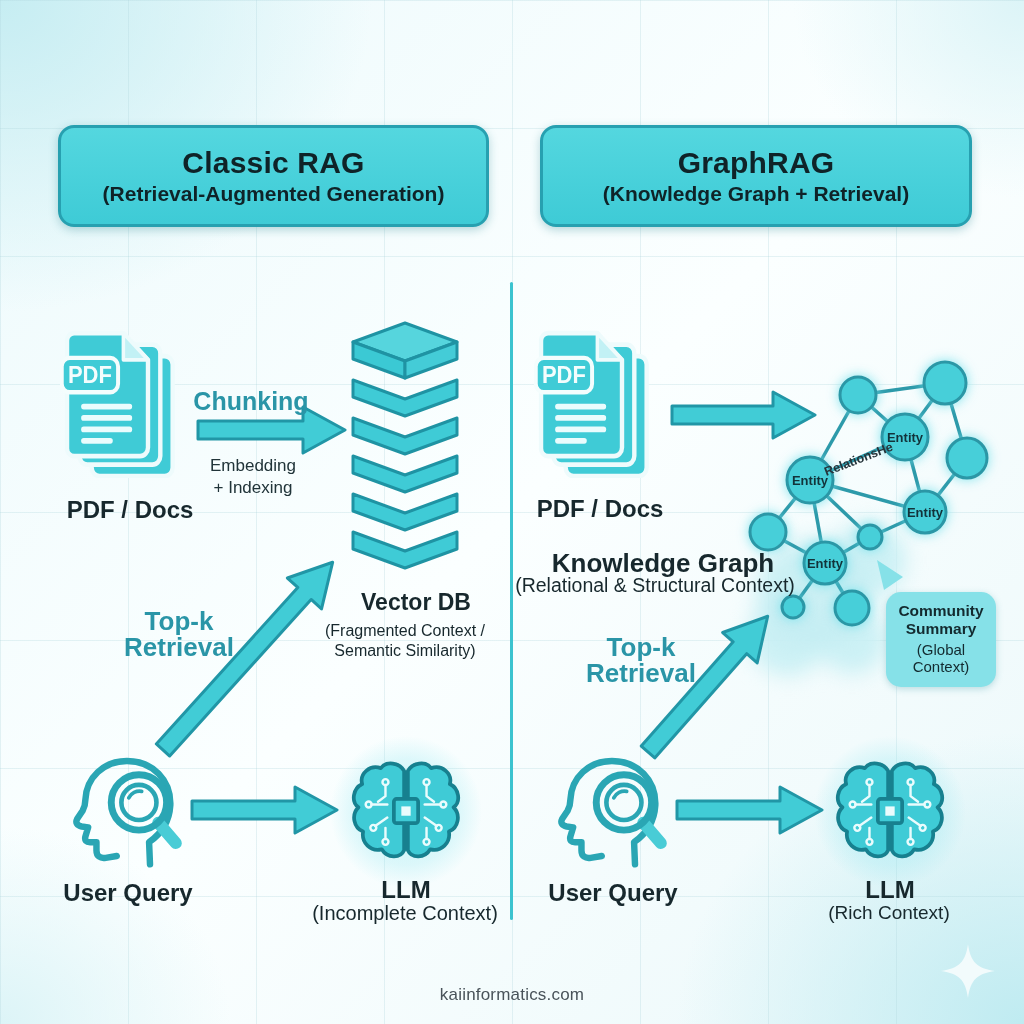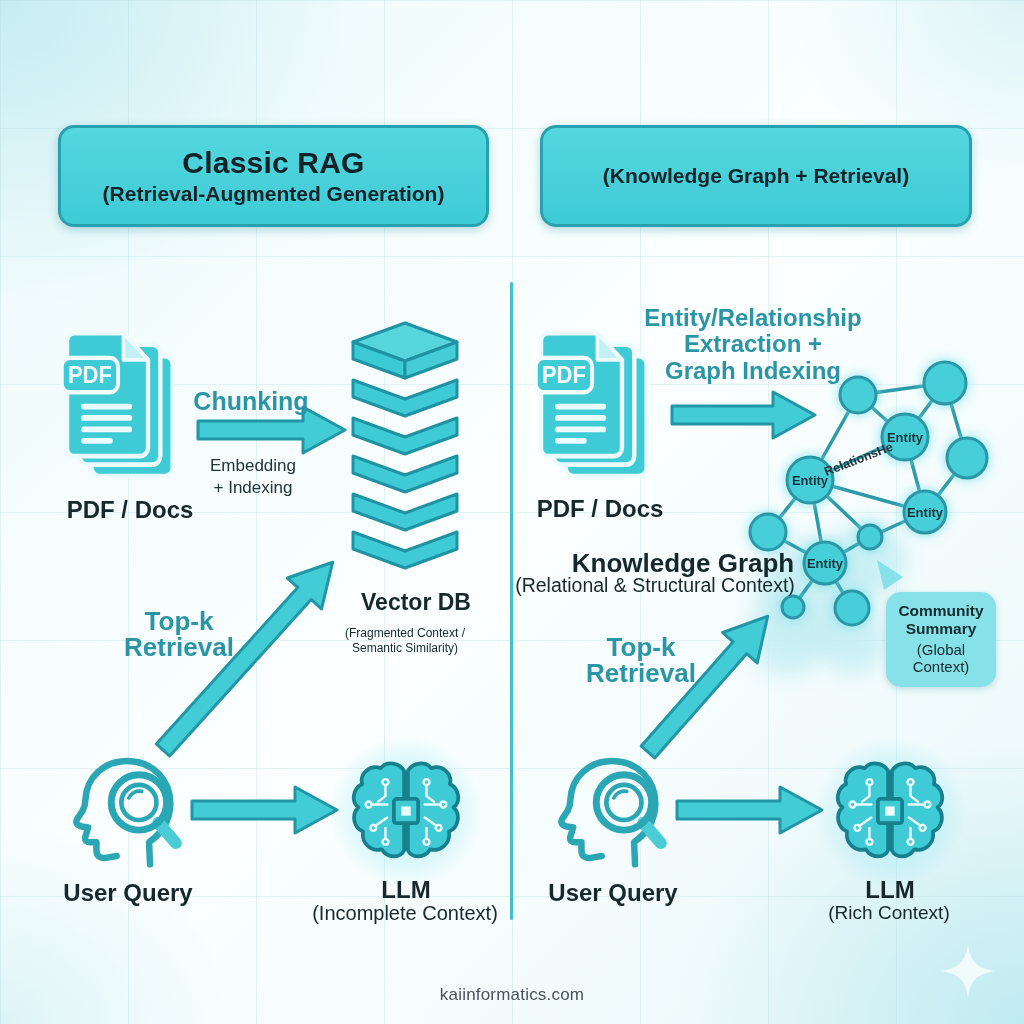--- a/index.html
+++ b/index.html
@@ -200,49 +200,45 @@
 
   <div class="divider"></div>
 
   <div class="layer">
 
     <div class="hdr" style="left:58px;top:125px;width:425px;height:96px;">
       <div class="t">Classic RAG</div>
       <div class="s">(Retrieval-Augmented Generation)</div>
     </div>
     <div class="hdr" style="left:540px;top:125px;width:426px;height:96px;">
+      <div class="t">GraphRAG</div>
       <div class="s">(Knowledge Graph + Retrieval)</div>
     </div>
 
     <div class="lbl teal" style="left:251px;top:401px;font-size:25px;">Chunking</div>
     <div class="lbl" style="left:253px;top:477px;font-size:17px;line-height:1.3;font-weight:500;color:#213439;">
       <div>Embedding</div>
       <div>+ Indexing</div>
     </div>
     <div class="lbl dark-b" style="left:130px;top:510px;font-size:24px;">PDF / Docs</div>
     <div class="lbl dark-b" style="left:416px;top:602px;font-size:23px;">Vector DB</div>
-    <div class="lbl" style="left:405px;top:641px;font-size:12px;line-height:1.25;">
+    <div class="lbl" style="left:405px;top:641px;font-size:16px;line-height:1.25;">
       <div>(Fragmented Context /</div>
       <div>Semantic Similarity)</div>
     </div>
     <div class="lbl teal" style="left:179px;top:634px;font-size:26px;line-height:1.0;">
       <div>Top-k</div>
       <div>Retrieval</div>
     </div>
     <div class="lbl dark-b" style="left:128px;top:893px;font-size:24px;">User Query</div>
     <div class="lbl dark-b" style="left:406px;top:890px;font-size:24px;">LLM</div>
     <div class="lbl" style="left:405px;top:913px;font-size:20px;">(Incomplete Context)</div>
 
-    <div class="lbl teal" style="left:753px;top:345px;font-size:24px;line-height:1.1;">
-      <div>Entity/Relationship</div>
-      <div>Extraction +</div>
-      <div>Graph Indexing</div>
-    </div>
     <div class="lbl dark-b" style="left:600px;top:509px;font-size:24px;">PDF / Docs</div>
-    <div class="lbl dark-b" style="left:663px;top:563px;font-size:26px;margin-left:20px;">Knowledge Graph</div>
+    <div class="lbl dark-b" style="left:663px;top:563px;font-size:26px;">Knowledge Graph</div>
     <div class="lbl" style="left:655px;top:585px;font-size:19.5px;">(Relational &amp; Structural Context)</div>
     <div class="lbl teal" style="left:641px;top:660px;font-size:26px;line-height:1.0;">
       <div>Top-k</div>
       <div>Retrieval</div>
     </div>
     <div class="lbl dark-b" style="left:613px;top:893px;font-size:24px;">User Query</div>
     <div class="lbl dark-b" style="left:890px;top:890px;font-size:24px;">LLM</div>
     <div class="lbl" style="left:889px;top:913px;font-size:19px;">(Rich Context)</div>
   </div>
 

